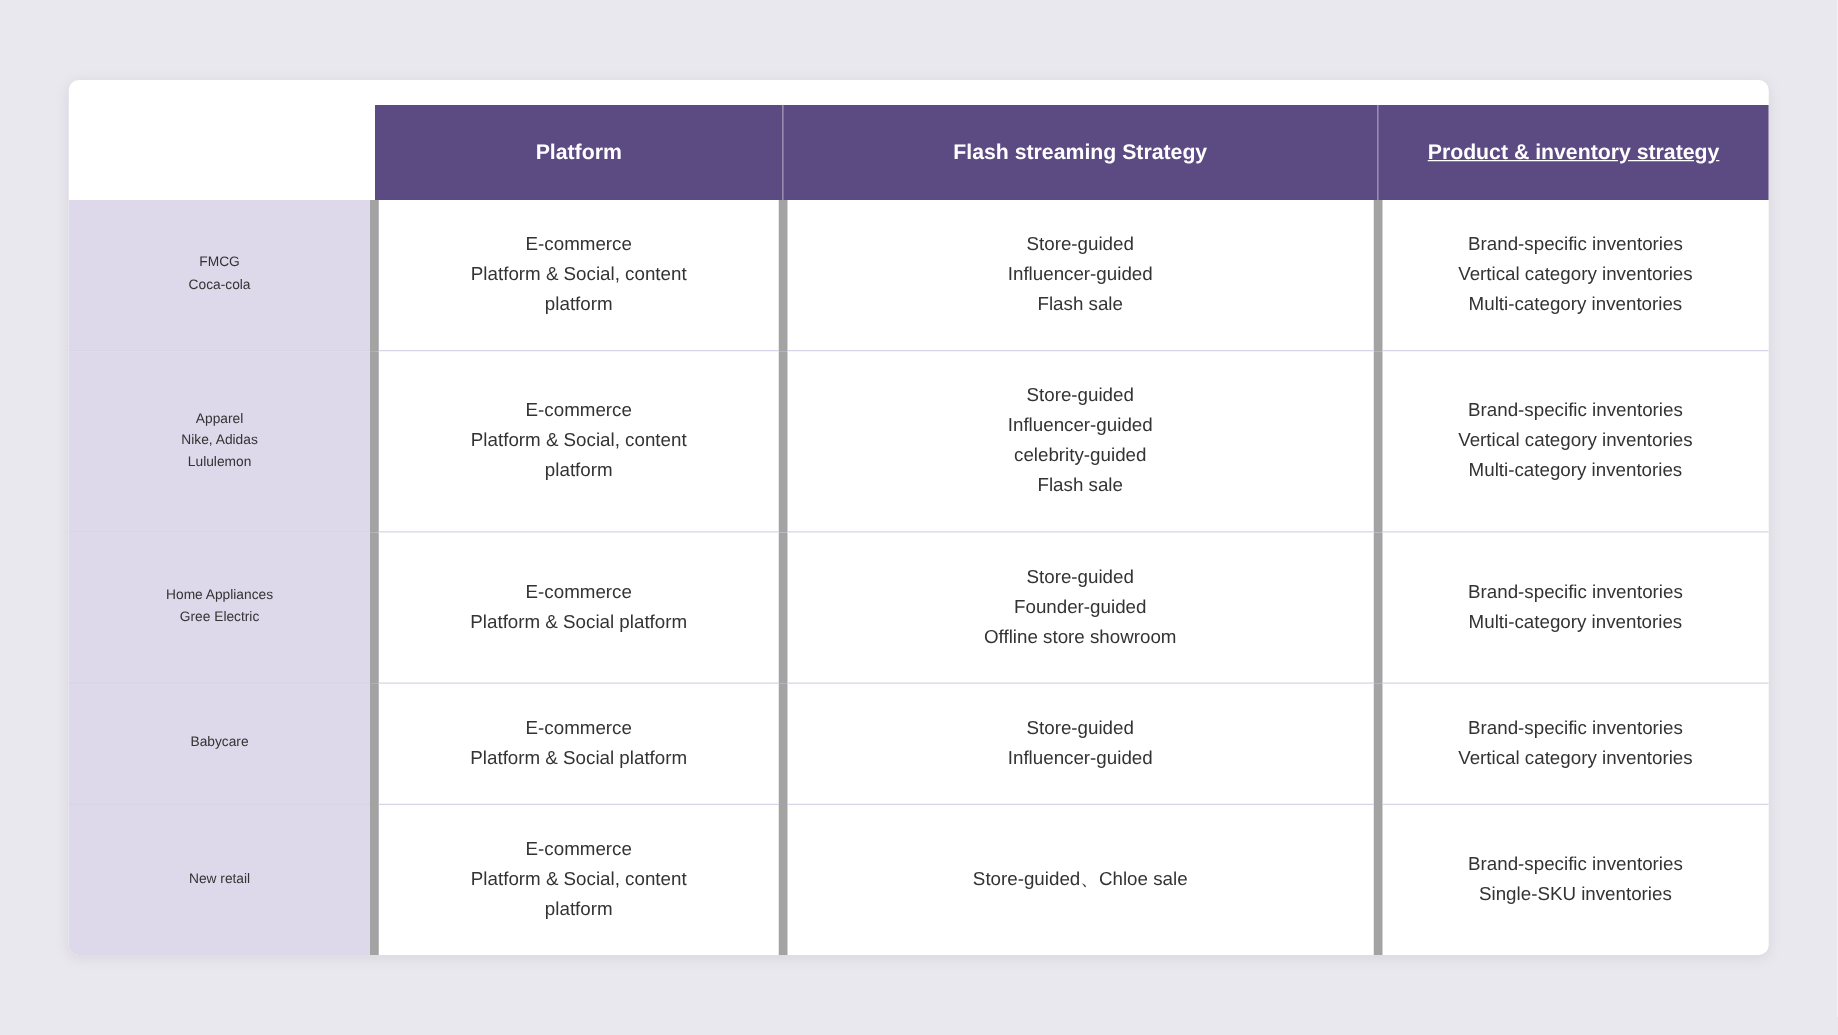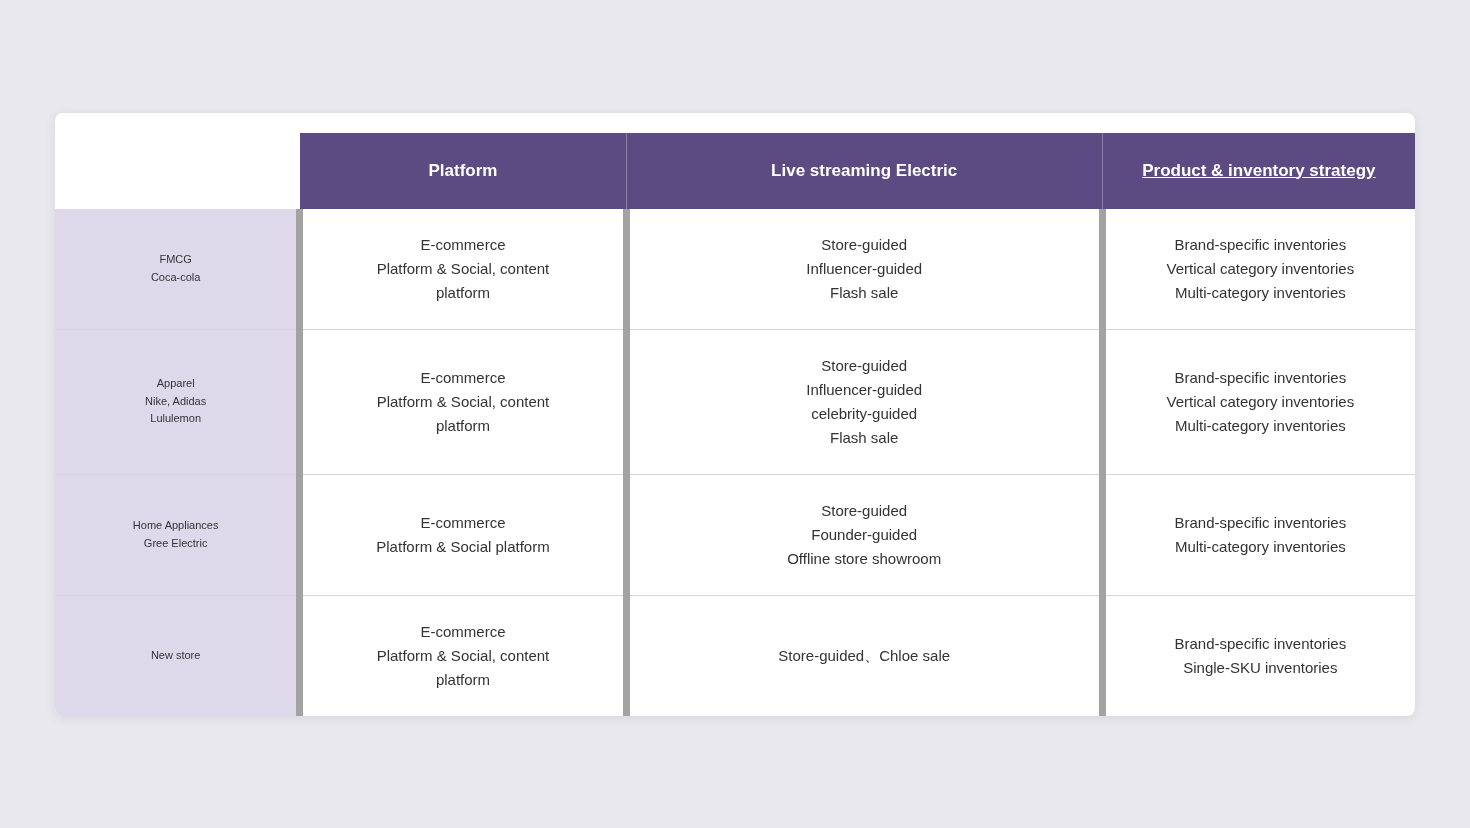--- a/index.html
+++ b/index.html
@@ -95,21 +95,21 @@
   </style>
 </head>
 <body>
 
 <div class="table-wrapper">
   <table>
     <thead>
       <tr>
         <th></th>
         <th>Platform</th>
-        <th>Live streaming Electric</th>
+        <th>Flash streaming Strategy</th>
         <th>Product &amp; inventory strategy</th>
       </tr>
     </thead>
     <tbody id="table-body">
     <tr>
           <td>FMCG<br>Coca-cola</td>
           <td>E-commerce<br>Platform &amp; Social, content<br>platform</td>
           <td>Store-guided<br>Influencer-guided<br>Flash sale</td>
           <td>Brand-specific inventories<br>Vertical category inventories<br>Multi-category inventories</td>
         </tr>
@@ -119,20 +119,26 @@
           <td>Store-guided<br>Influencer-guided<br>celebrity-guided<br>Flash sale</td>
           <td>Brand-specific inventories<br>Vertical category inventories<br>Multi-category inventories</td>
         </tr>
         <tr>
           <td>Home Appliances<br>Gree Electric</td>
           <td>E-commerce<br>Platform &amp; Social platform</td>
           <td>Store-guided<br>Founder-guided<br>Offline store showroom</td>
           <td>Brand-specific inventories<br>Multi-category inventories</td>
         </tr>
         <tr>
-          <td>New store</td>
+          <td>Babycare</td>
+          <td>E-commerce<br>Platform &amp; Social platform</td>
+          <td>Store-guided<br>Influencer-guided</td>
+          <td>Brand-specific inventories<br>Vertical category inventories</td>
+        </tr>
+        <tr>
+          <td>New retail</td>
           <td>E-commerce<br>Platform &amp; Social, content<br>platform</td>
           <td>Store-guided、Chloe sale</td>
           <td>Brand-specific inventories<br>Single-SKU inventories</td>
         </tr>
       </tbody>
   </table>
 </div>
 
 </body></html>

